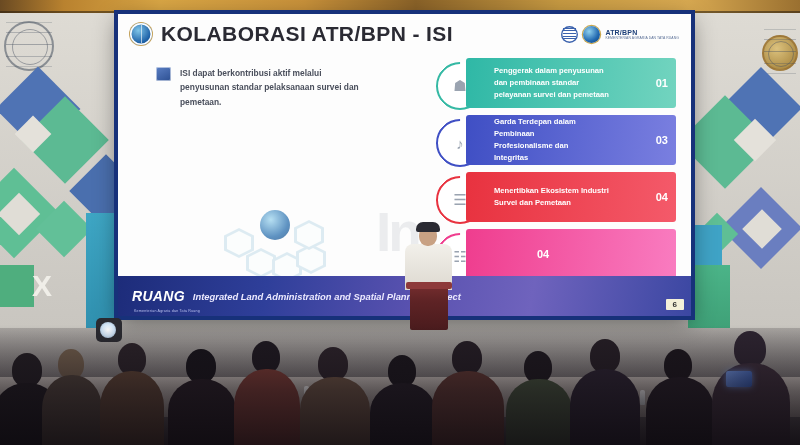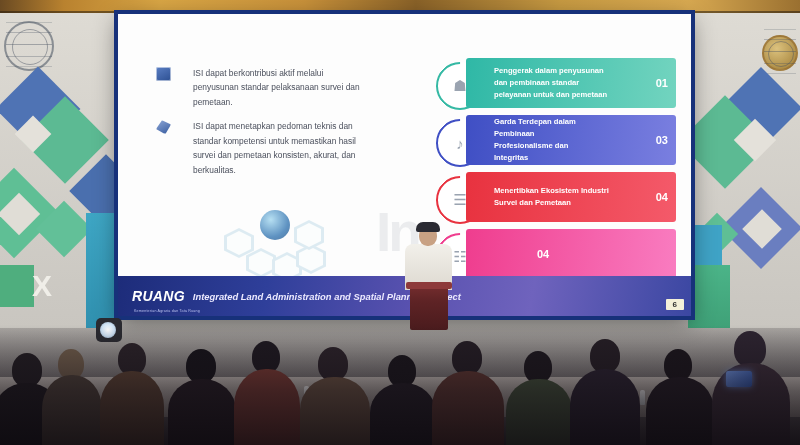--- a/index.html
+++ b/index.html
@@ -86,21 +86,21 @@
   .logo-atr{
     width:17px;height:17px;border-radius:50%;
     background:radial-gradient(circle at 36% 32%,#8fd0ee,#2168b0 60%,#123f6d);
     box-shadow:0 0 0 1.2px #c9a84f;
   }
   .atr-txt{font-size:7px;font-weight:bold;color:#1d3f78;line-height:1;letter-spacing:.2px;}
   .atr-sub{font-size:3.4px;color:#5a6f96;letter-spacing:.1px;}
 
   
   .bullets{position:absolute;left:38px;top:52px;width:208px;}
-  .bl{display:flex;gap:22px;margin-bottom:10px;}
+  .bl{display:flex;gap:9px;margin-bottom:10px;font-weight:bold;}
   .bl-ico{
     width:15px;height:14px;flex:0 0 auto;margin-top:1px;
     background:linear-gradient(150deg,#5b7fc4,#2c4f92);
     border-radius:2px;box-shadow:inset 0 0 0 1px rgba(255,255,255,.55);
   }
   .bl-ico.b2{
     background:linear-gradient(150deg,#8fa8d8,#35599d);
     clip-path:polygon(0 62%,40% 0,100% 30%,62% 100%);
     border-radius:0;
   }
@@ -248,30 +248,38 @@
     <div class="dia" style="left:44px;top:186px;width:58px;height:58px;background:#6a7ec0;"></div>
     <div class="dia" style="left:60px;top:202px;width:28px;height:28px;background:#e0ddd6;"></div>
     <div class="dia" style="left:14px;top:206px;width:30px;height:30px;background:#5fbf95;"></div>
     <div style="position:absolute;left:0;top:212px;width:34px;height:48px;background:#3fa3c6;"></div>
     <div style="position:absolute;left:0;top:252px;width:42px;height:70px;background:linear-gradient(180deg,#4bb488,#3e9f76);"></div>
   </div>
 
   <div id="screen">
     <div class="slide">
 
+      <div class="slide-head">
+        <div class="logo-globe"></div>
+        <div class="slide-title">KOLABORASI ATR/BPN - ISI</div>
+        <div class="head-right">
+          <div class="logo-ring"></div>
+          <div class="logo-atr"></div>
+          <div>
+            <div class="atr-txt">ATR/BPN</div>
+            <div class="atr-sub">KEMENTERIAN AGRARIA DAN TATA RUANG</div>
+          </div>
+        </div>
+      </div>
 
       <div class="bullets">
         <div class="bl">
           <div class="bl-ico"></div>
           <div class="bl-tx">ISI dapat berkontribusi aktif melalui penyusunan standar pelaksanaan survei dan pemetaan.</div>
         </div>
-        <div class="bl">
-          <div class="bl-ico b2"></div>
-          <div class="bl-tx">ISI dapat menetapkan pedoman teknis dan standar kompetensi untuk memastikan hasil survei dan pemetaan konsisten, akurat, dan berkualitas.</div>
-        </div>
       </div>
 
       <div class="hexwrap">
         <div class="hexglobe"></div>
         <div class="hex" style="left:26px;top:18px;">
             <i></i>
           </div>
         <div class="hex" style="left:48px;top:38px;">
             <i></i>
           </div>
@@ -287,21 +295,21 @@
       </div>
       <div class="watermark">In</div>
 
       <div class="items">
 
         <div class="item">
           <div class="ring" style="border-color:#35b9a4;border-right-color:transparent;">
             <span>☗</span>
           </div>
           <div class="bar" style="background:linear-gradient(95deg,#2fb8a6,#72d4bf);">
-            <div class="bar-tx">Penggerak dalam penyusunan dan pembinaan standar pelayanan untuk dan pemetaan</div>
+            <div class="bar-tx">Penggerak dalam penyusunan dan pembinaan standar pelayanan survei dan pemetaan</div>
             <div class="bar-no">01</div>
           </div>
         </div>
 
         <div class="item">
           <div class="ring" style="border-color:#3f4fc4;border-right-color:transparent;">
             <span>♪</span>
           </div>
           <div class="bar" style="background:linear-gradient(95deg,#3f4fc4,#7a7fe0);gap:36px;">
             <div class="bar-tx">Garda Terdepan dalam Pembinaan Profesionalisme dan Integritas</div>

